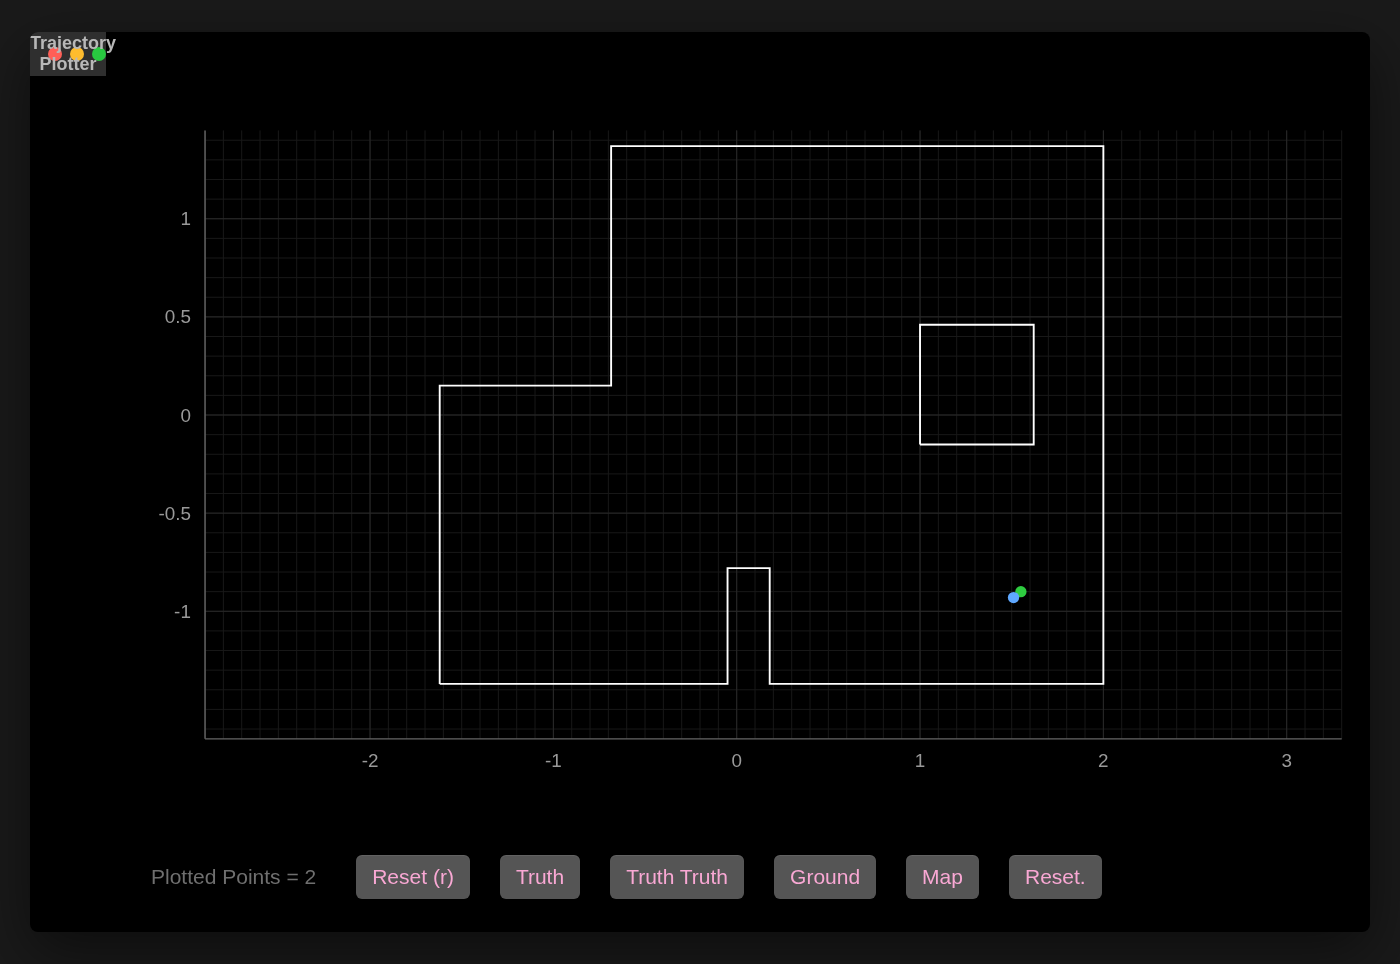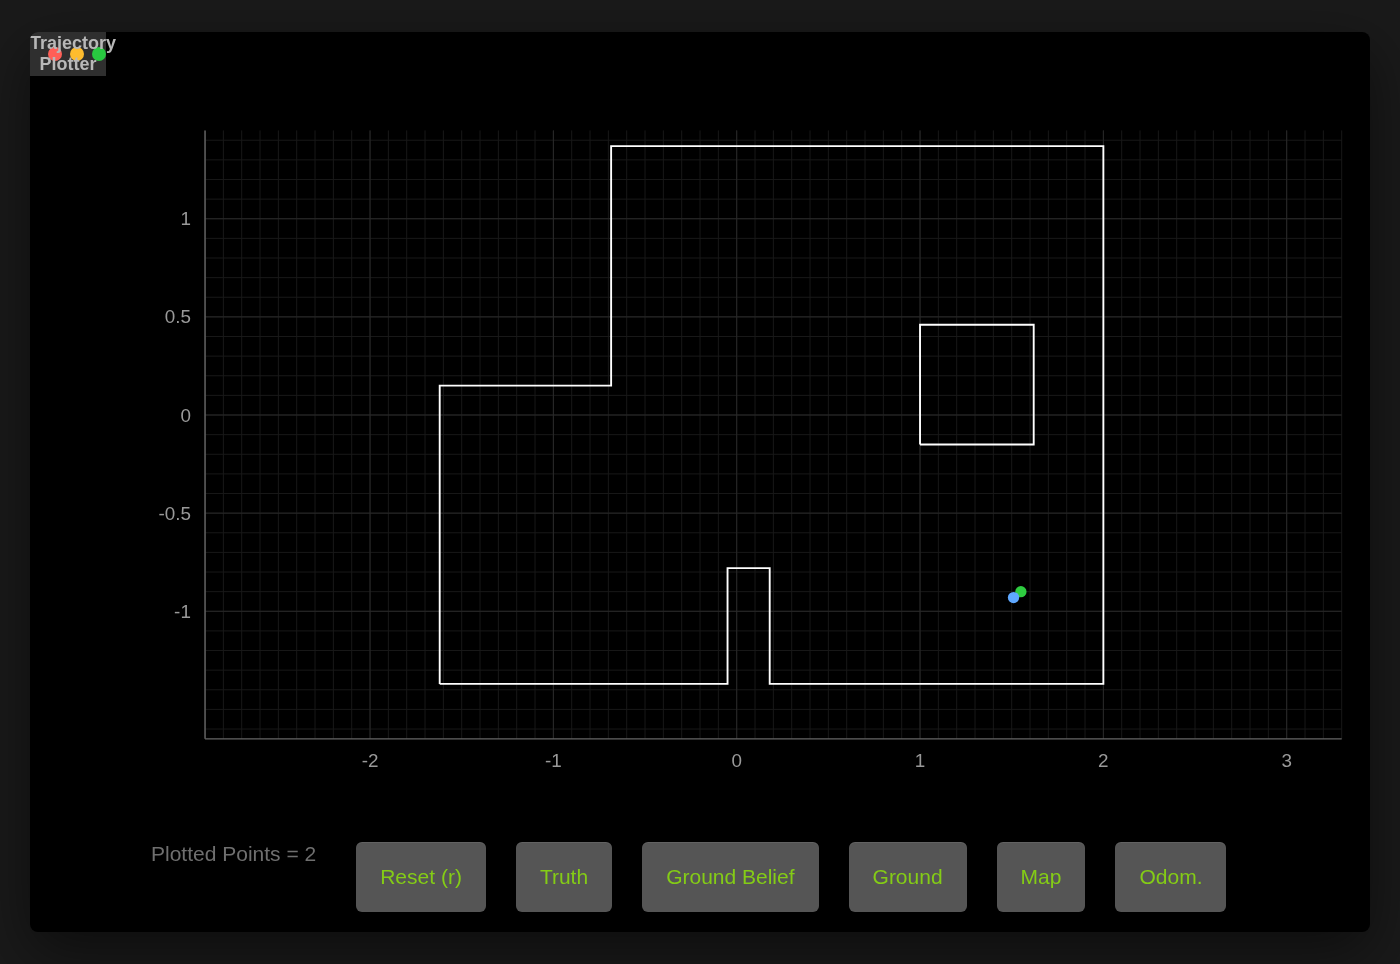--- a/index.html
+++ b/index.html
@@ -72,37 +72,38 @@
       font-family: inherit;
     }
     .grid-minor { stroke: #1a1a1a; stroke-width: 1; }
     .grid-major { stroke: #2a2a2a; stroke-width: 1; }
     .axis-line { stroke: #666; stroke-width: 1.5; }
     .map-line { stroke: #fff; stroke-width: 2; fill: none; }
 
     .bottombar {
       height: 90px;
       display: flex;
+      align-items: center;
       gap: 30px;
       padding: 0 45px 20px 45px;
       flex-shrink: 0;
     }
     .status {
       color: #6f6f6f;
       font-size: 21px;
       margin-right: 10px;
       white-space: nowrap;
     }
     .btn {
       background: #555;
-      color: #84cc16;
+      color: #f9a8d4;
       border: none;
       border-radius: 6px;
       font-size: 21px;
-      padding: 10px 24px;
+      padding: 10px 16px;
       cursor: pointer;
       box-shadow: inset 0 1px 0 rgba(255,255,255,0.08), 0 1px 1px rgba(0,0,0,0.4);
     }
   </style>
 </head>
 <body>
 
 <div class="window">
   <div class="titlebar">
     <div class="traffic-lights">
@@ -242,19 +243,19 @@
           </g>
       </svg>
     </div>
 
     <div class="bottombar">
       <div class="status">
         <span>Plotted Points = </span><span>2</span>
       </div>
       <button class="btn">Reset (r)</button>
       <button class="btn">Truth</button>
-      <button class="btn">Ground Belief</button>
+      <button class="btn">Truth Truth</button>
       <button class="btn">Ground</button>
       <button class="btn">Map</button>
-      <button class="btn">Odom.</button>
+      <button class="btn">Reset.</button>
     </div>
   </div>
 </div>
 
 </body></html>

